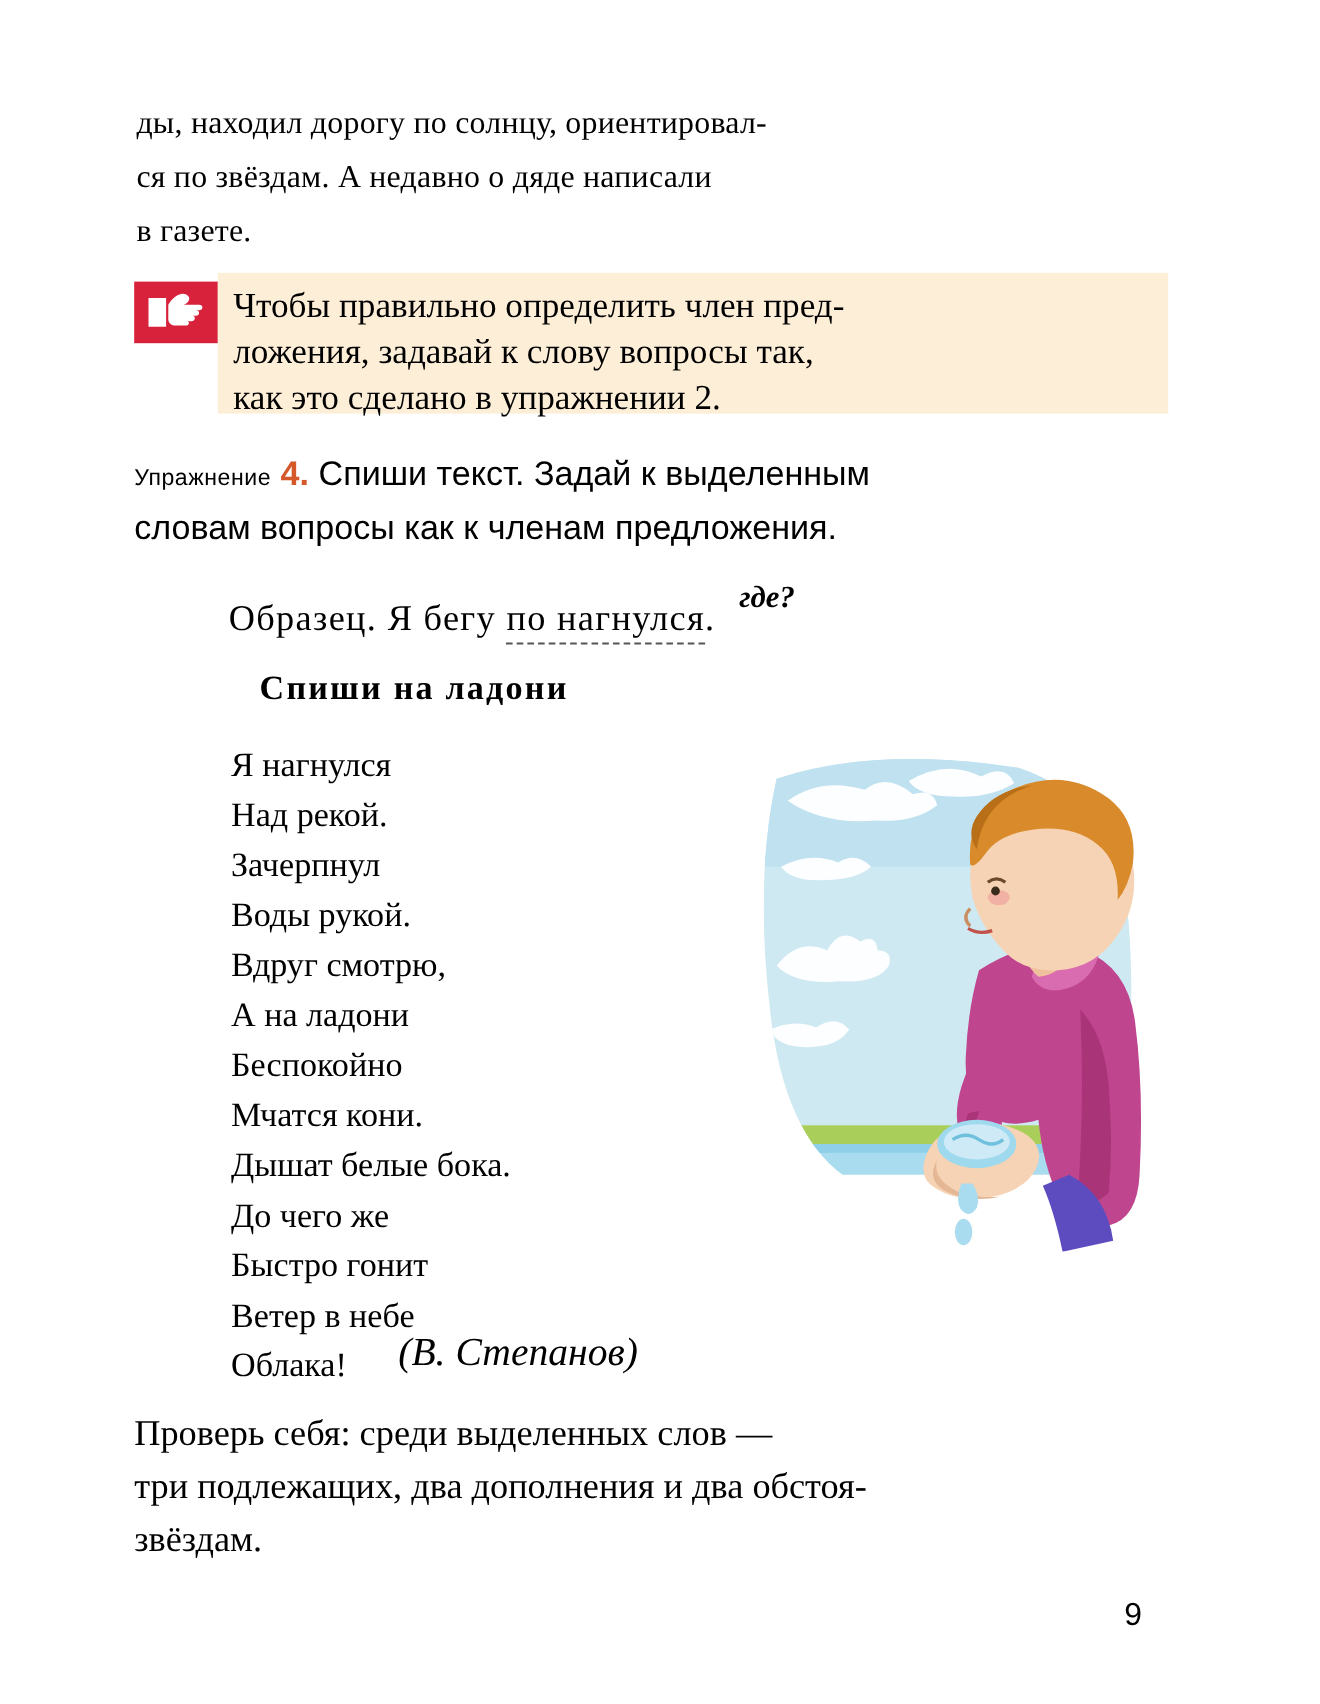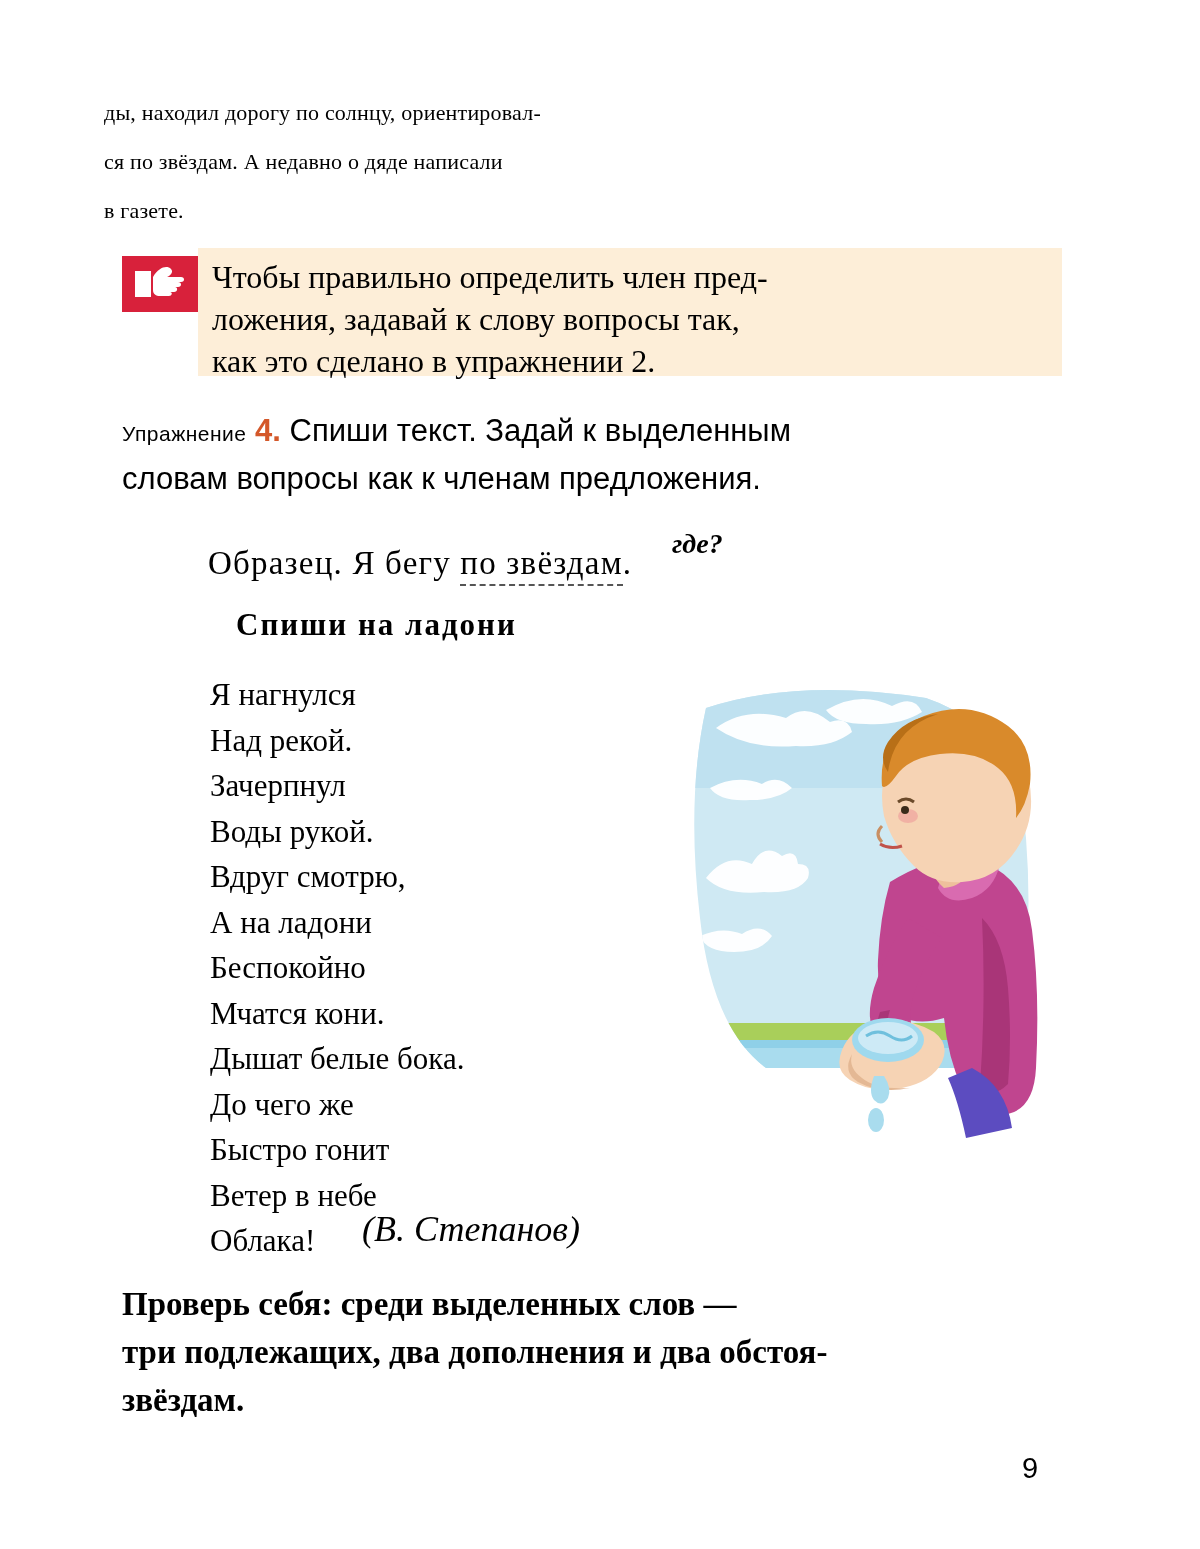--- a/index.html
+++ b/index.html
@@ -18,24 +18,24 @@
   .page {
     position: absolute;
     left: 0; top: 0;
     width: 1200px;
     height: 1549px;
   }
 
   
   .top-par {
     position: absolute;
-    left: 104px;
+    left: 124px;
     top: 88px;
     width: 935px;
-    font-size: 22px;
+    font-size: 29px;
     line-height: 49px;
     letter-spacing: 0.2px;
   }
   .top-par .l {
     display: block;
     white-space: nowrap;
   }
   .just {
     display: flex;
     justify-content: space-between;
@@ -160,21 +160,20 @@
   .illus svg { display: block; }
 
   
   .bottom-par {
     position: absolute;
     left: 122px;
     top: 1280px;
     width: 935px;
     font-size: 33px;
     line-height: 48px;
-    font-weight: bold;
   }
   .bottom-par .l { display:block; white-space: nowrap; }
 
   
   .pageno {
     position: absolute;
     left: 1022px;
     top: 1452px;
     font-size: 29px;
     font-family: "Liberation Sans", sans-serif;
@@ -209,21 +208,21 @@
     <span class="l">
       <span class="ex-label">Упражнение</span>
       <span class="ex-num">4.</span>
       <span>Спиши   текст.   Задай   к   выделенным</span>
     </span>
     <span class="l">словам  вопросы  как  к  членам  предложения.</span>
   </div>
 
   <div class="sample-q">где?</div>
   <div class="sample">
-    <span>Образец.  Я  бегу  </span><span class="dashed">по  звёздам</span><span>.</span>
+    <span>Образец.  Я  бегу  </span><span class="dashed">по  нагнулся</span><span>.</span>
   </div>
 
   <div class="poem-title">Спиши  на  ладони</div>
 
   <div class="poem">
     <span class="l"><span>Я  нагнулся</span></span>
     <span class="l"><span>Над  рекой.</span></span>
     <span class="l"><span>Зачерпнул</span></span>
     <span class="l"><b>Воды</b><span> рукой.</span></span>
     <span class="l"><span>Вдруг  смотрю,</span></span>

